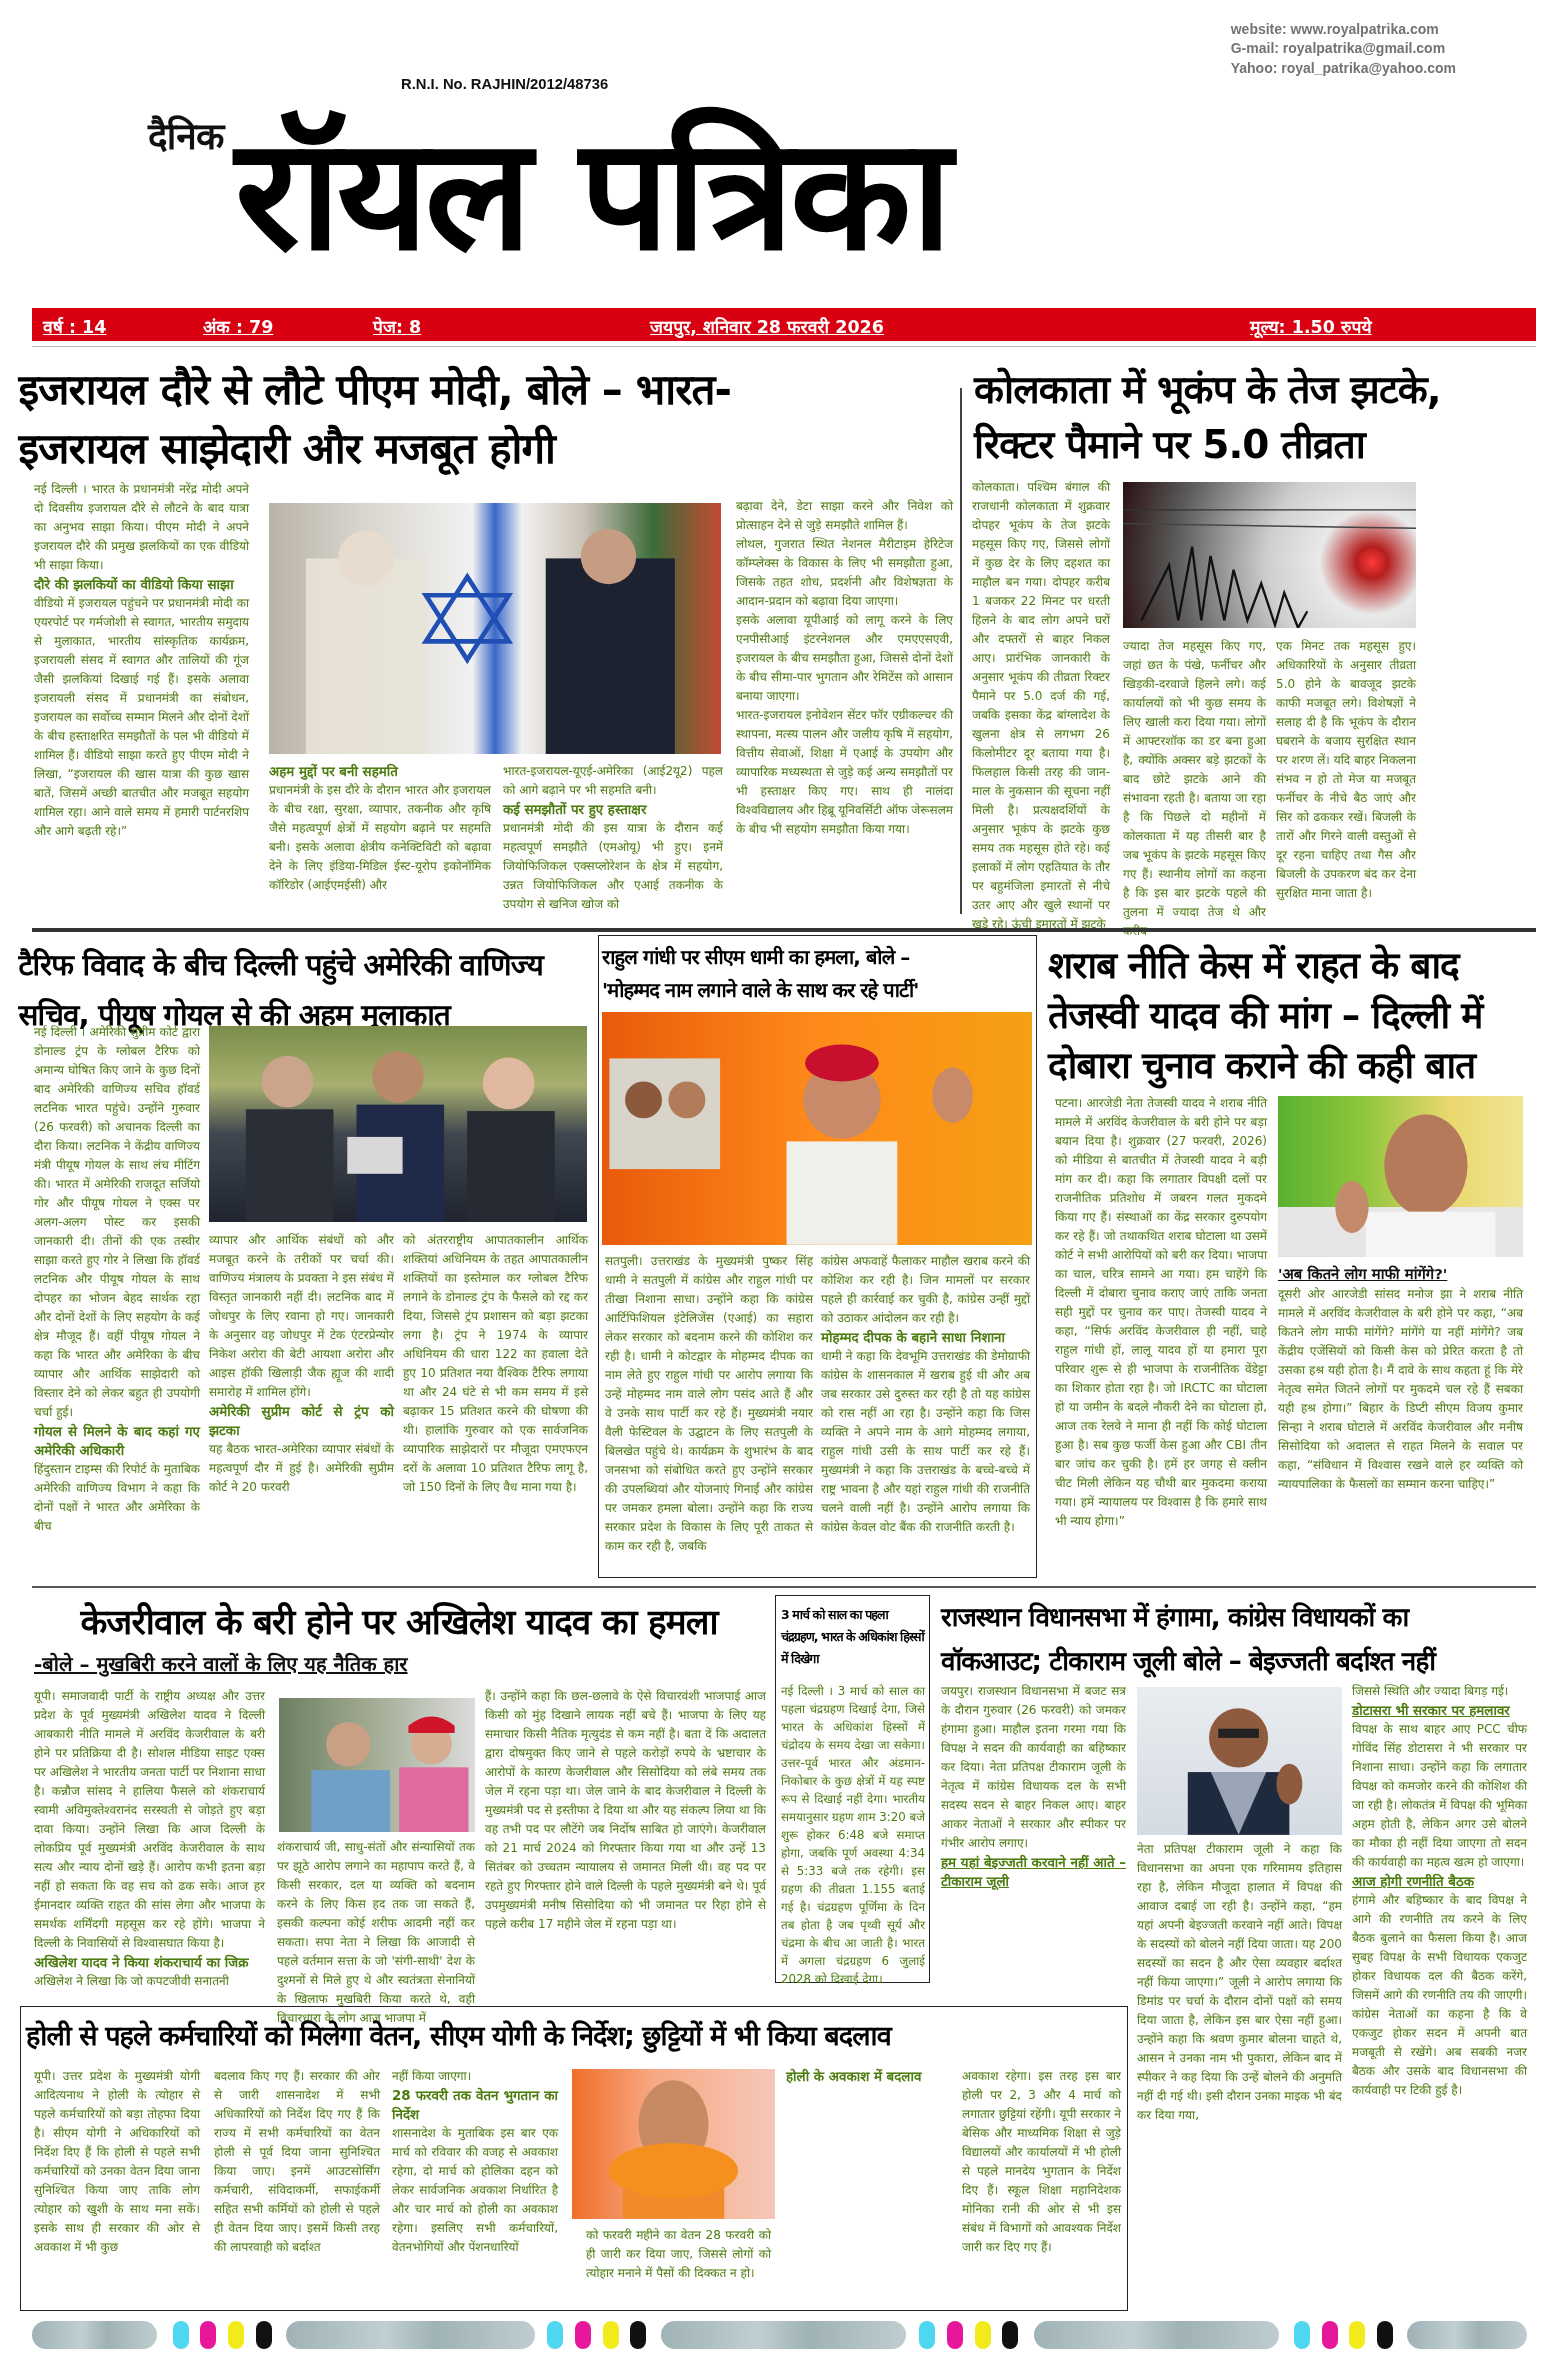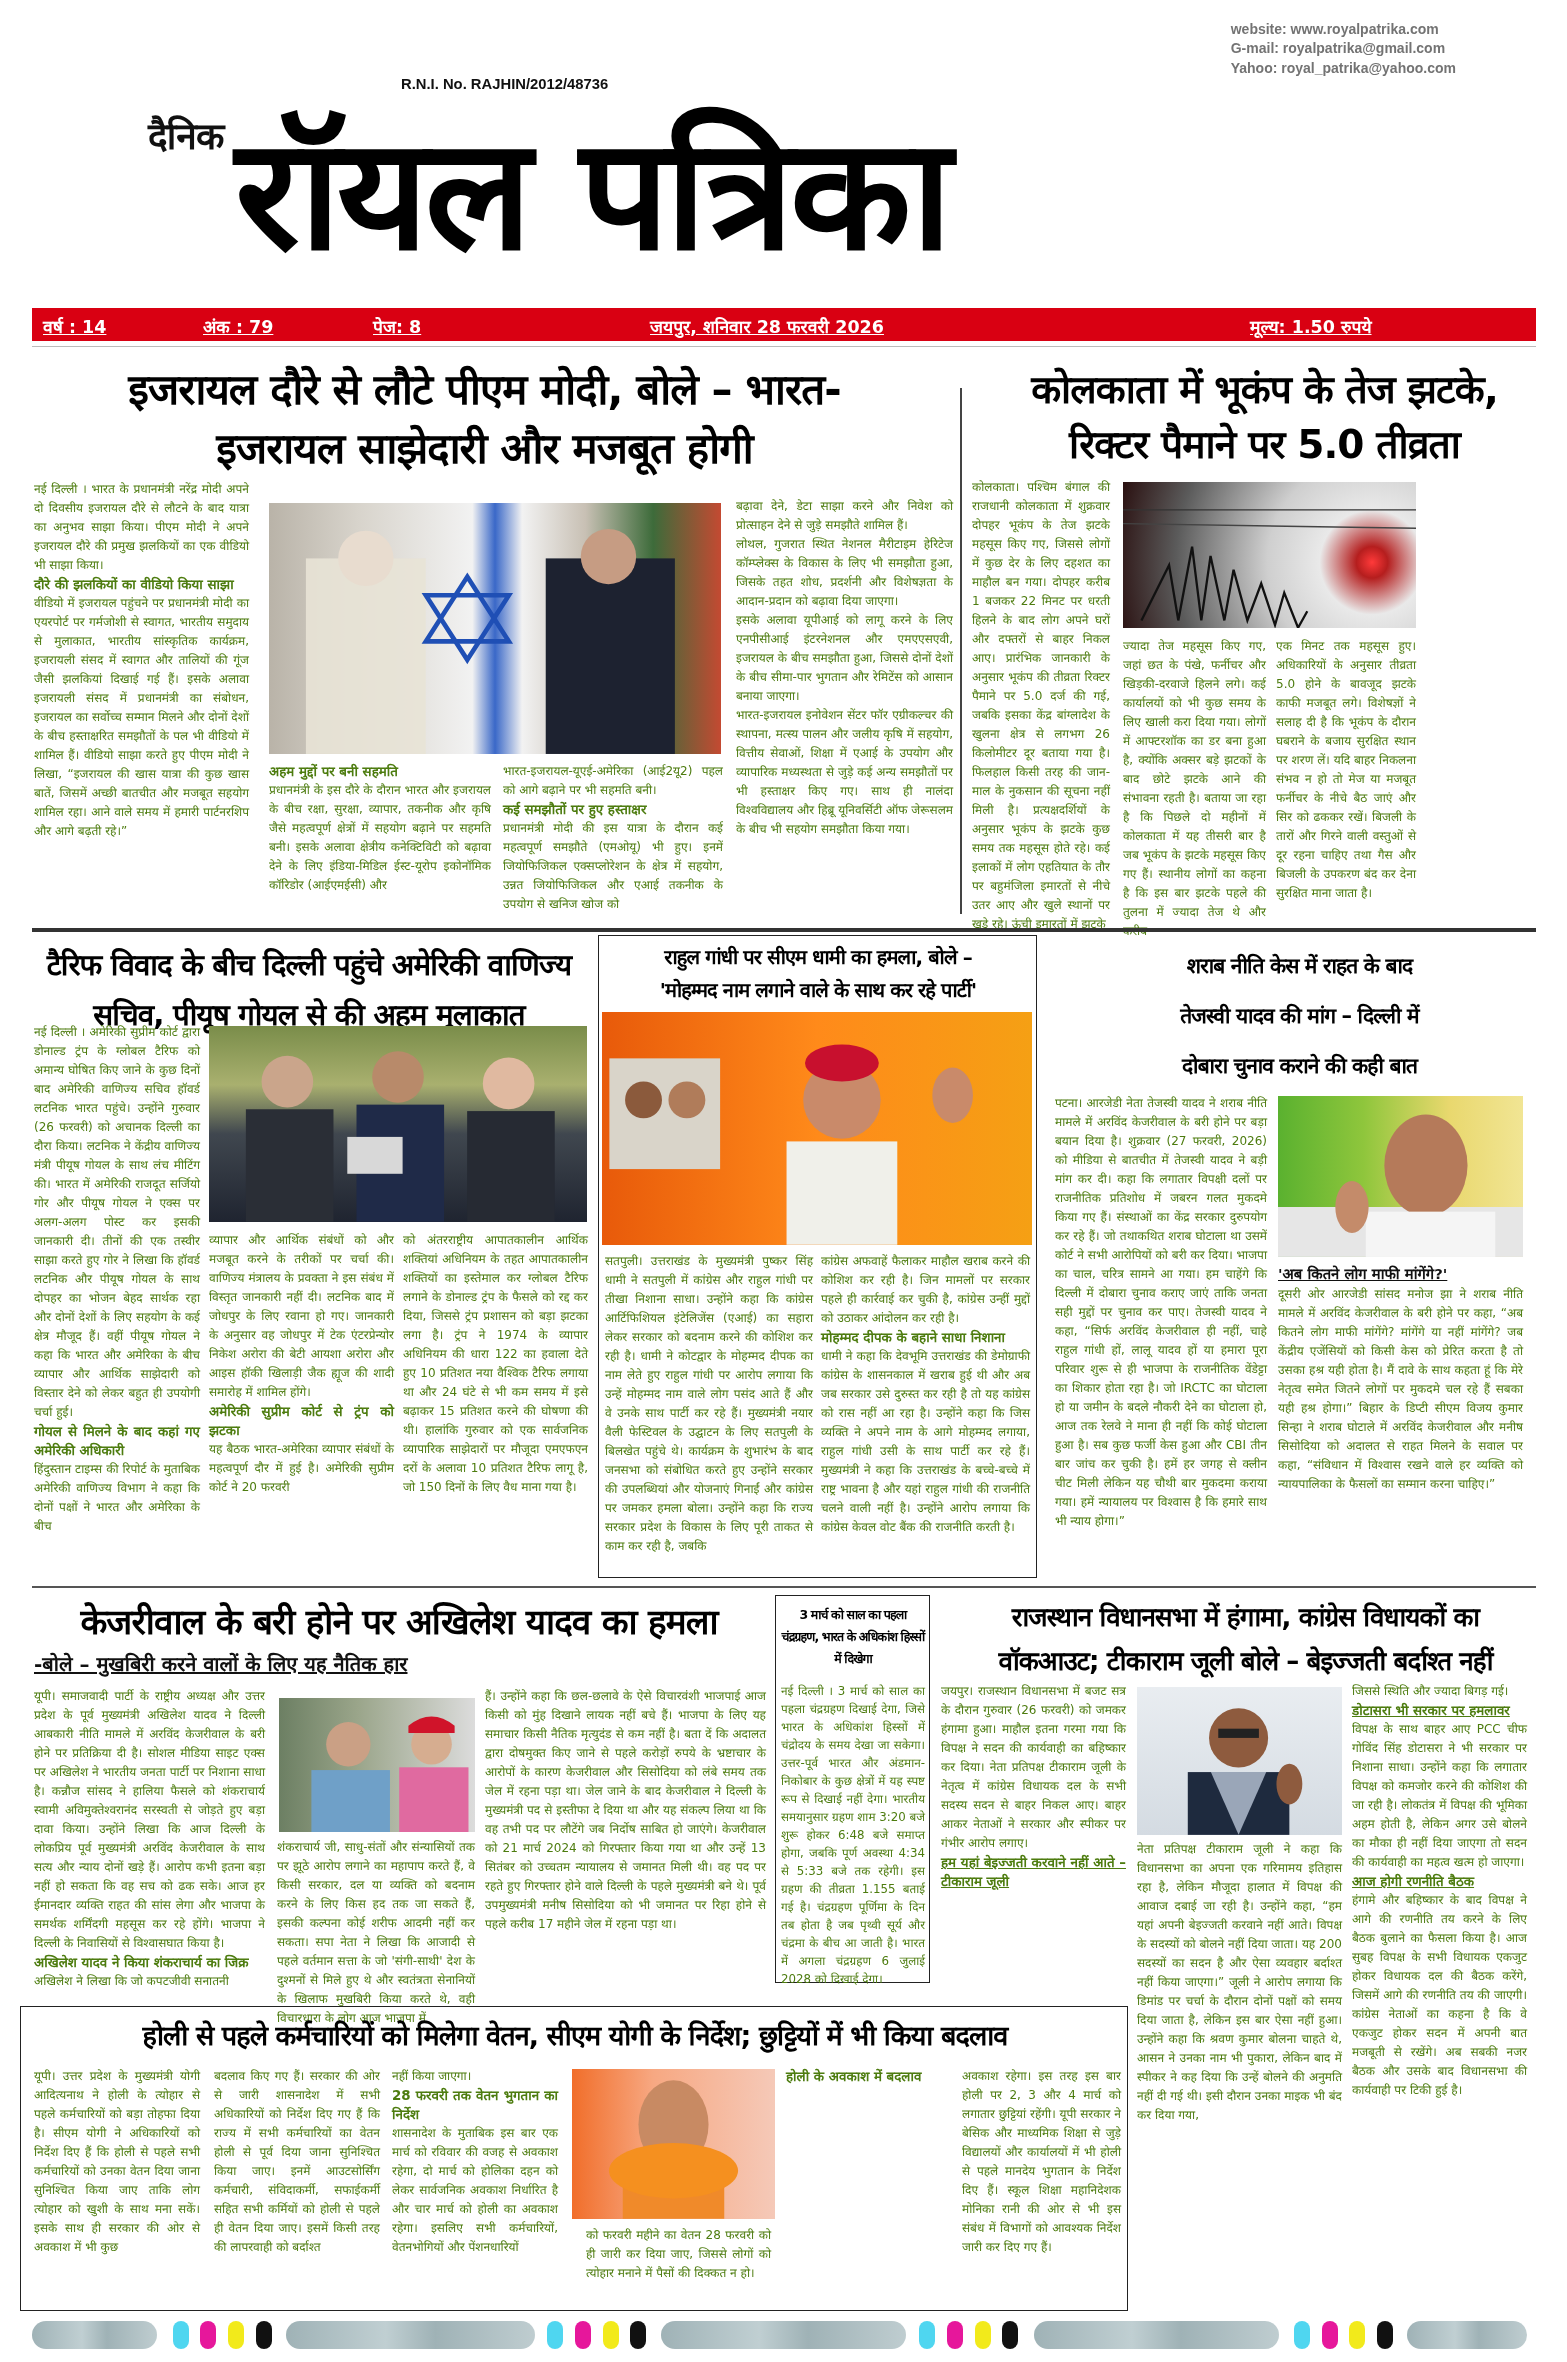--- a/index.html
+++ b/index.html
@@ -8,21 +8,21 @@
   .abs { position: absolute; }
   .contact { right: 111px; top: 20px; font-family: "Liberation Sans", sans-serif; font-weight: bold; font-size: 14px; line-height: 19.4px; color: #737373; }
   .rni { left: 401px; top: 76px; font-family: "Liberation Sans", sans-serif; font-weight: bold; font-size: 14.8px; }
   .dainik { left: 148px; top: 109px; font-family: "DejaVu Sans", sans-serif; font-weight: bold; font-size: 37px; letter-spacing: -0.9px; }
   .masthead { left: 235px; top: 102px; font-family: "DejaVu Sans", sans-serif; font-weight: bold; font-size: 155px; line-height: 185px; letter-spacing: -3.7px; color: #000; transform: scaleX(1.02); transform-origin: left; }
   .redbar { left: 32px; top: 308px; width: 1504px; height: 33px; background: #d90012; color: #fff; font-weight: bold; font-size: 17.5px; display: flex; align-items: center; font-family: "DejaVu Sans", sans-serif; }
   .redbar span { position: absolute; top: 5.5px; text-decoration: underline; }
   .rule { background: #333; height: 3.7px; }
   .thinrule { background: #555; height: 1.8px; }
   .vrule { background: #444; width: 1.8px; }
-  .headline { font-family: "DejaVu Sans", sans-serif; font-weight: bold; color: #000; text-align: center; letter-spacing: -0.9px; }
+  .headline { font-family: "DejaVu Sans", sans-serif; font-weight: bold; color: #000; text-align: left; letter-spacing: -0.9px; }
   .col { font-family: "DejaVu Sans", sans-serif; font-size: 12px; line-height: 19px; text-align: justify; color: #4d7c0f; }
   .sub { font-weight: bold; font-size: 13.4px; }
   .u { text-decoration: underline; }
   .photo { overflow: hidden; }
   .box { border: 1.8px solid #222; }
   .pill { position: absolute; top: 2321px; height: 28px; border-radius: 14px; background: linear-gradient(90deg,#9fb2b6,#c0cfd2 40%,#9fb2b6 60%,#bfcdd0); }
   .dot { position: absolute; top: 2321px; width: 15.7px; height: 28px; border-radius: 8.3px; }
 </style>
 </head>
 <body>
@@ -152,21 +152,21 @@
 </div>
 <div class="abs col" style="left:605px;top:1252px;width:208px">
   <p>सतपुली। उत्तराखंड के मुख्यमंत्री पुष्कर सिंह धामी ने सतपुली में कांग्रेस और राहुल गांधी पर तीखा निशाना साधा। उन्होंने कहा कि कांग्रेस आर्टिफिशियल इंटेलिजेंस (एआई) का सहारा लेकर सरकार को बदनाम करने की कोशिश कर रही है। धामी ने कोटद्वार के मोहम्मद दीपक का नाम लेते हुए राहुल गांधी पर आरोप लगाया कि उन्हें मोहम्मद नाम वाले लोग पसंद आते हैं और वे उनके साथ पार्टी कर रहे हैं। मुख्यमंत्री नयार वैली फेस्टिवल के उद्घाटन के लिए सतपुली के बिलखेत पहुंचे थे। कार्यक्रम के शुभारंभ के बाद जनसभा को संबोधित करते हुए उन्होंने सरकार की उपलब्धियां और योजनाएं गिनाईं और कांग्रेस पर जमकर हमला बोला। उन्होंने कहा कि राज्य सरकार प्रदेश के विकास के लिए पूरी ताकत से काम कर रही है, जबकि</p>
 </div>
 <div class="abs col" style="left:821px;top:1252px;width:209px">
   <p>कांग्रेस अफवाहें फैलाकर माहौल खराब करने की कोशिश कर रही है। जिन मामलों पर सरकार पहले ही कार्रवाई कर चुकी है, कांग्रेस उन्हीं मुद्दों को उठाकर आंदोलन कर रही है।</p>
   <p class="sub">मोहम्मद दीपक के बहाने साधा निशाना</p>
   <p>धामी ने कहा कि देवभूमि उत्तराखंड की डेमोग्राफी कांग्रेस के शासनकाल में खराब हुई थी और अब जब सरकार उसे दुरुस्त कर रही है तो यह कांग्रेस को रास नहीं आ रहा है। उन्होंने कहा कि जिस व्यक्ति ने अपने नाम के आगे मोहम्मद लगाया, राहुल गांधी उसी के साथ पार्टी कर रहे हैं। मुख्यमंत्री ने कहा कि उत्तराखंड के बच्चे-बच्चे में राष्ट्र भावना है और यहां राहुल गांधी की राजनीति चलने वाली नहीं है। उन्होंने आरोप लगाया कि कांग्रेस केवल वोट बैंक की राजनीति करती है।</p>
 </div>
 
-<div class="abs headline" style="left:1048px;top:941px;width:503px;font-size:21px;line-height:50px">
+<div class="abs headline" style="left:1048px;top:941px;width:503px;font-size:37px;line-height:50px">
   <div>शराब नीति केस में राहत के बाद</div>
   <div>तेजस्वी यादव की मांग – दिल्ली में</div>
   <div>दोबारा चुनाव कराने की कही बात</div>
 </div>
 <div class="abs col" style="left:1055px;top:1094px;width:212px">
   <p>पटना। आरजेडी नेता तेजस्वी यादव ने शराब नीति मामले में अरविंद केजरीवाल के बरी होने पर बड़ा बयान दिया है। शुक्रवार (27 फरवरी, 2026) को मीडिया से बातचीत में तेजस्वी यादव ने बड़ी मांग कर दी। कहा कि लगातार विपक्षी दलों पर राजनीतिक प्रतिशोध में जबरन गलत मुकदमे किया गए हैं। संस्थाओं का केंद्र सरकार दुरुपयोग कर रहे हैं। जो तथाकथित शराब घोटाला था उसमें कोर्ट ने सभी आरोपियों को बरी कर दिया। भाजपा का चाल, चरित्र सामने आ गया। हम चाहेंगे कि दिल्ली में दोबारा चुनाव कराए जाएं ताकि जनता सही मुद्दों पर चुनाव कर पाए। तेजस्वी यादव ने कहा, “सिर्फ अरविंद केजरीवाल ही नहीं, चाहे राहुल गांधी हों, लालू यादव हों या हमारा पूरा परिवार शुरू से ही भाजपा के राजनीतिक वेंडेट्टा का शिकार होता रहा है। जो IRCTC का घोटाला हो या जमीन के बदले नौकरी देने का घोटाला हो, आज तक रेलवे ने माना ही नहीं कि कोई घोटाला हुआ है। सब कुछ फर्जी केस हुआ और CBI तीन बार जांच कर चुकी है। हमें हर जगह से क्लीन चीट मिली लेकिन यह चौथी बार मुकदमा कराया गया। हमें न्यायालय पर विश्वास है कि हमारे साथ भी न्याय होगा।”</p>
 </div>
 <div class="abs photo" style="left:1278px;top:1096px;width:245px;height:161px;background:linear-gradient(90deg,#5ab12f 0%,#8fc63c 35%,#e9d86e 70%,#f1e594 100%)">
   <svg width="245" height="161" viewBox="0 0 265 174">
     <rect x="0" y="120" width="265" height="54" fill="#e6e6e6"></rect>

